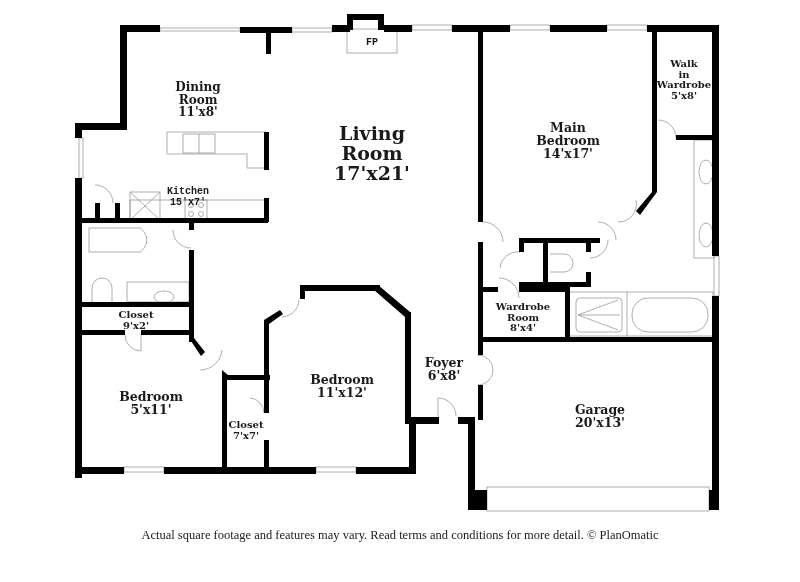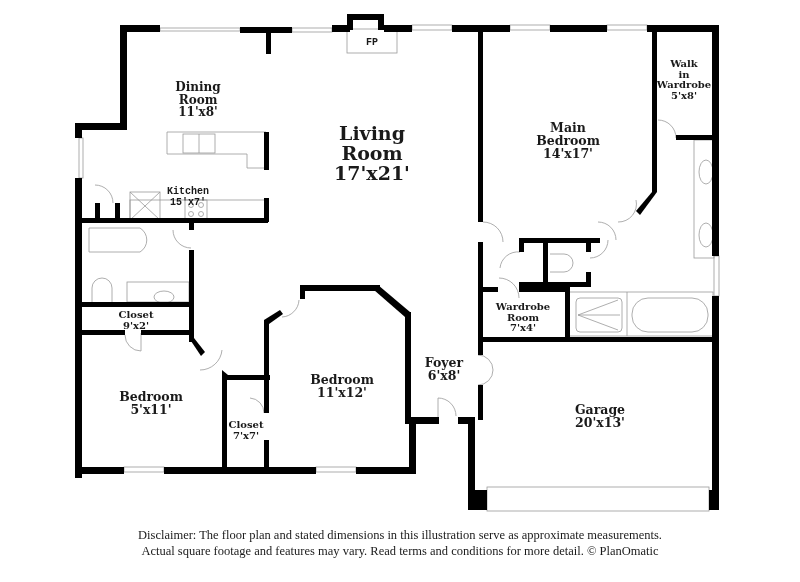--- a/index.html
+++ b/index.html
@@ -221,24 +221,23 @@
 </div>
 
 <div class="lbl med" style="left:444px; top:369px;">
   <span class="n">Foyer</span>
   <span class="d">6'x8'</span>
 </div>
 
 <div class="lbl xxs" style="left:523px; top:318px;">
   <span class="n">Wardrobe</span>
   <span class="n">Room</span>
-  <span class="d">7'x4'</span>
+  <span class="d">8'x4'</span>
 </div>
 
 <div class="lbl med" style="left:600px; top:416px;">
   <span class="n">Garage</span>
   <span class="d">20'x13'</span>
 </div>
 
 <div class="disclaimer">
-  <span>Disclaimer: The floor plan and stated dimensions in this illustration serve as approximate measurements.</span>
   <span>Actual square footage and features may vary. Read terms and conditions for more detail. © PlanOmatic</span>
 </div>
 
 </body></html>

